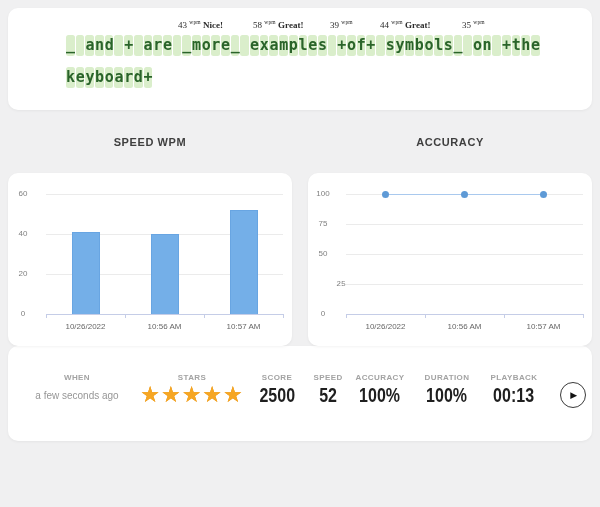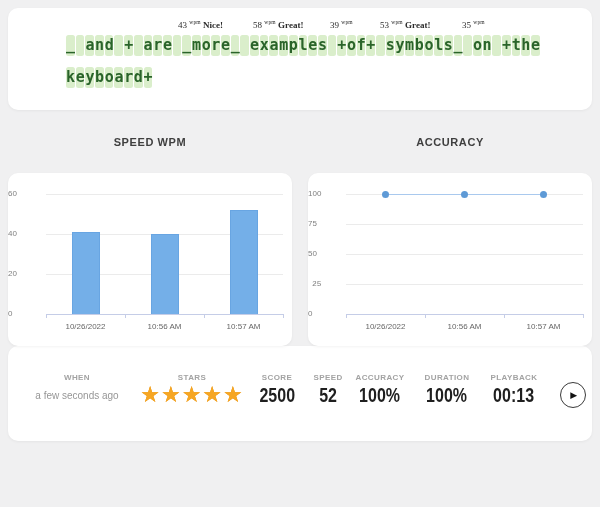--- a/index.html
+++ b/index.html
@@ -22,21 +22,21 @@
   .chart-title { width:284px; text-align:center; font-size:11px; font-weight:700; color:#3f3f3f; letter-spacing:0.6px; }
   .chart-title:first-child { margin-right:16px; }
 
   
   .charts-row { display:flex; }
   .chart-card { width:284px; height:173px; position:relative; }
   .chart-card:first-child { margin-right:16px; }
   .gridline { position:absolute; height:1px; background:#ebebeb; }
   .axisline { position:absolute; height:1px; background:#c5cde7; }
   .axistick { position:absolute; width:1px; height:4px; background:#c5cde7; }
-  .ytick { position:absolute; font-size:8px; color:#808080; text-align:left; }
+  .ytick { position:absolute; font-size:8px; color:#808080; text-align:center; }
   .xtick { position:absolute; font-size:8px; color:#666666; text-align:center; width:80px; }
   .bar { position:absolute; background:#74afe8; border:1px solid #68a5e2; border-bottom:none; }
   .dot { position:absolute; width:7px; height:7px; border-radius:50%; background:#5e9ad6; }
   .chart-svg { position:absolute; }
 
   
   .attempts-heading { text-align:center; font-size:11.5px; font-weight:700; color:#4a4a4a; letter-spacing:0.3px; margin:26px 0 18px 0; line-height:15px; }
   .squish { display:inline-block; transform:scaleX(0.92); transform-origin:center; }
   .attempts-card { width:584px; height:95px; padding:27px 10px 0 10px; }
   .agrid { display:grid; grid-template-columns:118px 112px 58px 44px 60px 74px 60px 58px; align-items:center; justify-items:center; }
@@ -52,21 +52,21 @@
 </head>
 <body>
 
 <div class="page">
 
   <section class="card typing-card">
     <div>
         <span class="ann" style="left: 170px;"><span>43 </span><sup>wpm</sup><b> Nice!</b></span>
         <span class="ann" style="left: 245px;"><span>58 </span><sup>wpm</sup><b> Great!</b></span>
         <span class="ann" style="left: 322px;"><span>39 </span><sup>wpm</sup></span>
-        <span class="ann" style="left: 372px;"><span>53 </span><sup>wpm</sup><b> Great!</b></span>
+        <span class="ann" style="left: 372px;"><span>44 </span><sup>wpm</sup><b> Great!</b></span>
         <span class="ann" style="left: 454px;"><span>35 </span><sup>wpm</sup></span>
       </div>
     <div class="typed-lines">
         <div class="tline" style="color: rgb(42, 100, 42);"><span class="tchar" style="background: rgb(218, 238, 203);">_</span><span class="tchar" style="background: rgb(218, 238, 203);"> </span><span class="tchar" style="background: rgb(218, 238, 203);">a</span><span class="tchar" style="background: rgb(218, 238, 203);">n</span><span class="tchar" style="background: rgb(218, 238, 203);">d</span><span class="tchar" style="background: rgb(218, 238, 203);"> </span><span class="tchar" style="background: rgb(218, 238, 203);">+</span><span class="tchar" style="background: rgb(218, 238, 203);"> </span><span class="tchar" style="background: rgb(218, 238, 203);">a</span><span class="tchar" style="background: rgb(218, 238, 203);">r</span><span class="tchar" style="background: rgb(218, 238, 203);">e</span><span class="tchar" style="background: rgb(218, 238, 203);"> </span><span class="tchar" style="background: rgb(218, 238, 203);">_</span><span class="tchar" style="background: rgb(218, 238, 203);">m</span><span class="tchar" style="background: rgb(218, 238, 203);">o</span><span class="tchar" style="background: rgb(218, 238, 203);">r</span><span class="tchar" style="background: rgb(218, 238, 203);">e</span><span class="tchar" style="background: rgb(218, 238, 203);">_</span><span class="tchar" style="background: rgb(218, 238, 203);"> </span><span class="tchar" style="background: rgb(218, 238, 203);">e</span><span class="tchar" style="background: rgb(218, 238, 203);">x</span><span class="tchar" style="background: rgb(218, 238, 203);">a</span><span class="tchar" style="background: rgb(218, 238, 203);">m</span><span class="tchar" style="background: rgb(218, 238, 203);">p</span><span class="tchar" style="background: rgb(218, 238, 203);">l</span><span class="tchar" style="background: rgb(218, 238, 203);">e</span><span class="tchar" style="background: rgb(218, 238, 203);">s</span><span class="tchar" style="background: rgb(218, 238, 203);"> </span><span class="tchar" style="background: rgb(218, 238, 203);">+</span><span class="tchar" style="background: rgb(218, 238, 203);">o</span><span class="tchar" style="background: rgb(218, 238, 203);">f</span><span class="tchar" style="background: rgb(218, 238, 203);">+</span><span class="tchar" style="background: rgb(218, 238, 203);"> </span><span class="tchar" style="background: rgb(218, 238, 203);">s</span><span class="tchar" style="background: rgb(218, 238, 203);">y</span><span class="tchar" style="background: rgb(218, 238, 203);">m</span><span class="tchar" style="background: rgb(218, 238, 203);">b</span><span class="tchar" style="background: rgb(218, 238, 203);">o</span><span class="tchar" style="background: rgb(218, 238, 203);">l</span><span class="tchar" style="background: rgb(218, 238, 203);">s</span><span class="tchar" style="background: rgb(218, 238, 203);">_</span><span class="tchar" style="background: rgb(218, 238, 203);"> </span><span class="tchar" style="background: rgb(218, 238, 203);">o</span><span class="tchar" style="background: rgb(218, 238, 203);">n</span><span class="tchar" style="background: rgb(218, 238, 203);"> </span><span class="tchar" style="background: rgb(218, 238, 203);">+</span><span class="tchar" style="background: rgb(218, 238, 203);">t</span><span class="tchar" style="background: rgb(218, 238, 203);">h</span><span class="tchar" style="background: rgb(218, 238, 203);">e</span></div>
         <div class="tline" style="color: rgb(42, 100, 42);"><span class="tchar" style="background: rgb(218, 238, 203);">k</span><span class="tchar" style="background: rgb(218, 238, 203);">e</span><span class="tchar" style="background: rgb(218, 238, 203);">y</span><span class="tchar" style="background: rgb(218, 238, 203);">b</span><span class="tchar" style="background: rgb(218, 238, 203);">o</span><span class="tchar" style="background: rgb(218, 238, 203);">a</span><span class="tchar" style="background: rgb(218, 238, 203);">r</span><span class="tchar" style="background: rgb(218, 238, 203);">d</span><span class="tchar" style="background: rgb(218, 238, 203);">+</span></div>
       </div>
   </section>
 
   <div class="chart-titles">
     <div class="chart-title">SPEED WPM</div>
@@ -91,21 +91,21 @@
         <div class="xtick" style="left: 116.5px; top: 149px;">10:56 AM</div>
         <div class="xtick" style="left: 195.5px; top: 149px;">10:57 AM</div>
         <div class="bar" style="left: 63.5px; width: 28px; top: 59px; height: 82px; background: rgb(116, 175, 232);"></div>
         <div class="bar" style="left: 142.5px; width: 28px; top: 61px; height: 80px; background: rgb(116, 175, 232);"></div>
         <div class="bar" style="left: 221.5px; width: 28px; top: 37px; height: 104px; background: rgb(116, 175, 232);"></div>
       </section>
     <section class="card chart-card">
         <div class="axisline" style="left: 38px; width: 237px; top: 141px;"></div>
         <div class="ytick" style="left: 0px; width: 30px; top: 136px;">0</div>
         <div class="gridline" style="left: 38px; width: 237px; top: 111px;"></div>
-        <div class="ytick" style="left: 4px; width: 42px; top: 106px; font-family: Liberation Mono, monospace;">25</div>
+        <div class="ytick" style="left: 12px; width: 42px; top: 106px; font-family: Liberation Mono, monospace;">25</div>
         <div class="gridline" style="left: 38px; width: 237px; top: 81px;"></div>
         <div class="ytick" style="left: 0px; width: 30px; top: 76px;">50</div>
         <div class="gridline" style="left: 38px; width: 237px; top: 51px;"></div>
         <div class="ytick" style="left: 0px; width: 30px; top: 46px;">75</div>
         <div class="gridline" style="left: 38px; width: 237px; top: 21px;"></div>
         <div class="ytick" style="left: 0px; width: 30px; top: 16px;">100</div>
         <div class="axistick" style="left: 38px; top: 141px;"></div>
         <div class="axistick" style="left: 117px; top: 141px;"></div>
         <div class="axistick" style="left: 196px; top: 141px;"></div>
         <div class="axistick" style="left: 275px; top: 141px;"></div>

